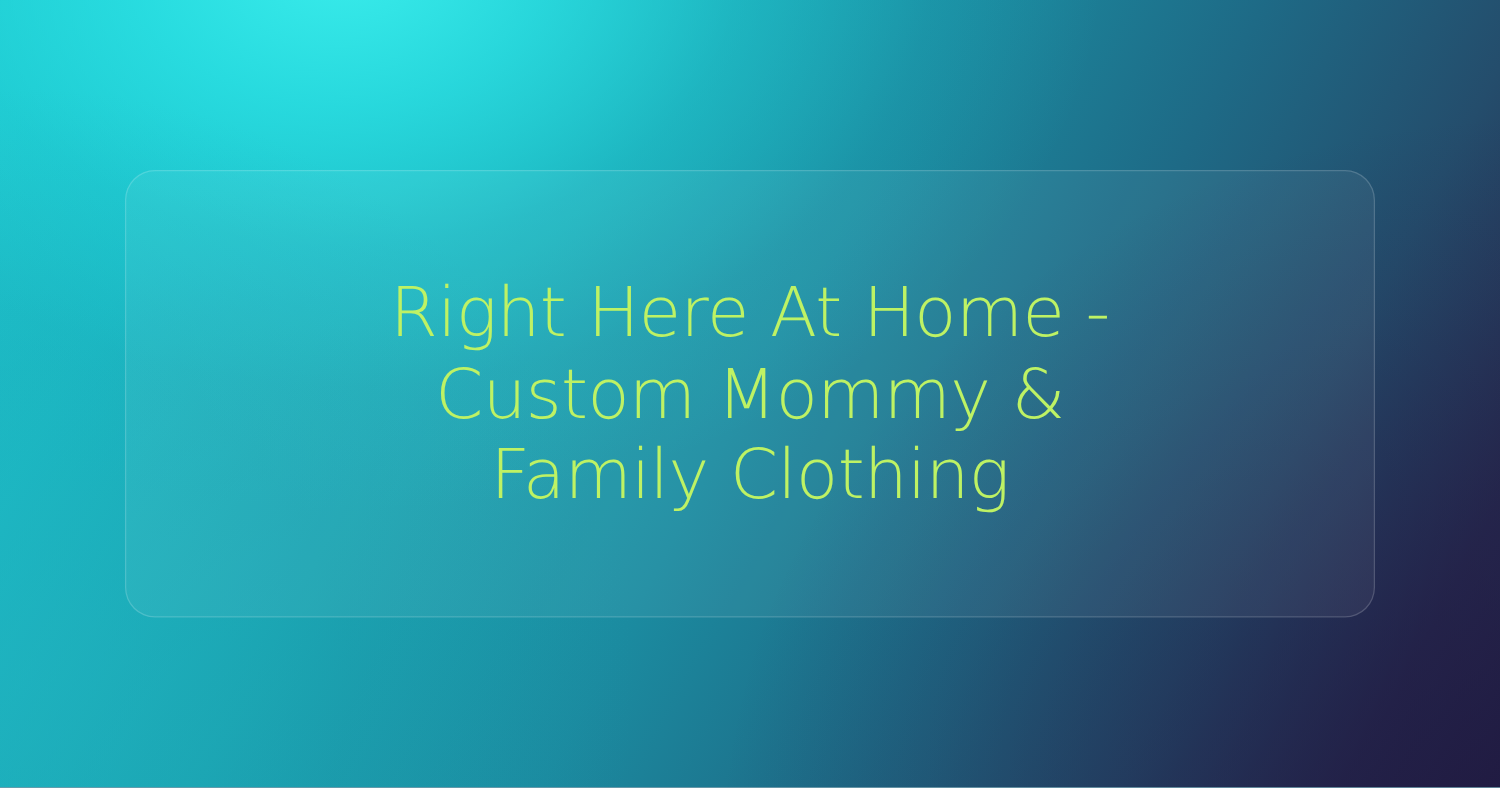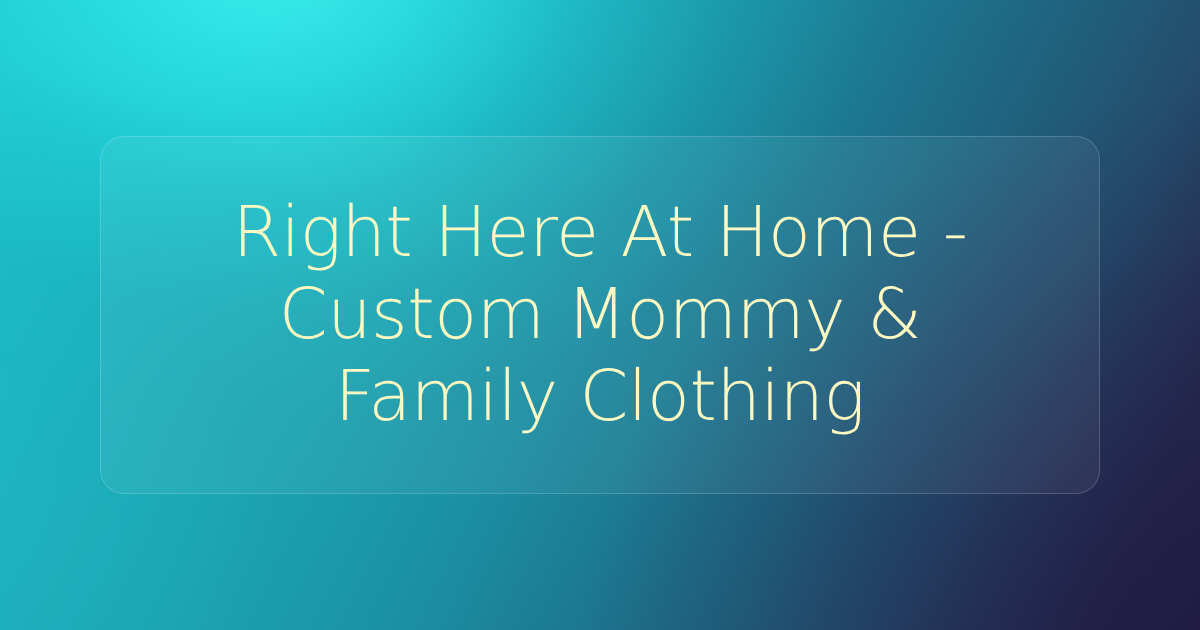--- a/index.html
+++ b/index.html
@@ -87,23 +87,23 @@
 
   .card-inner {
     width: 100%;
     padding: 0 34px;
     box-sizing: border-box;
   }
 
   .headline {
     margin: 16px;
     text-align: center;
-    color: #fef9c3;
+    color: #bef264;
     font-family: "DejaVu Sans", sans-serif;
-    font-size: 70px;
+    font-size: 55px;
     font-weight: 300;
     line-height: 1.17;
     letter-spacing: -0.4px;
     white-space: pre-line;
     text-rendering: geometricPrecision;
   }
 </style>
 </head>
 <body>
 

